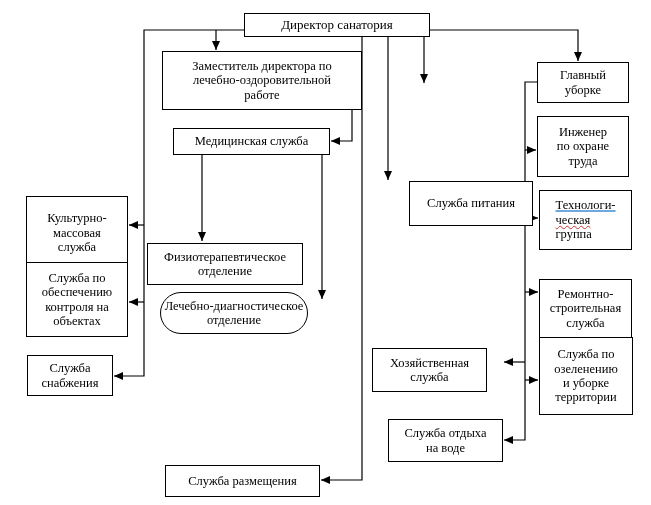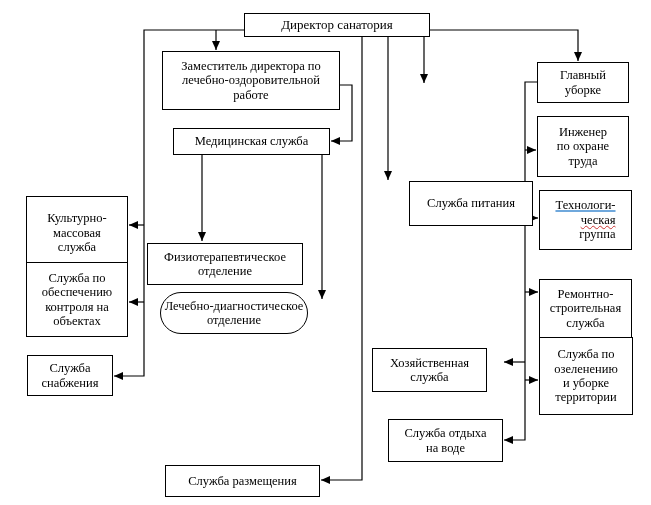--- a/index.html
+++ b/index.html
@@ -10,21 +10,21 @@
   }
   #edges{position:absolute;left:0;top:0;width:651px;height:505px;}
   .node{
     position:absolute;box-sizing:border-box;
     border:1.3px solid var(--box-border,#000);background:#fff;
     display:flex;align-items:center;justify-content:center;
     text-align:center;font-size:12.5px;line-height:1.15;padding:1px 2px;
   }
   .node span{white-space:pre-line;}
   .node.big{font-size:13px;}
-  .tech-lines{display:flex;flex-direction:column;align-items:flex-end;}
+  .tech-lines{display:flex;flex-direction:column;align-items:flex-start;}
   .u-blue{
     text-decoration:underline;
     text-decoration-color:var(--link-underline,#6fa8dc);
     text-decoration-thickness:2px;
   }
   .u-red{
     text-decoration:underline;
     text-decoration-style:wavy;
     text-decoration-color:var(--spellcheck-underline,#c93434);
     text-decoration-thickness:1px;
@@ -58,21 +58,21 @@
     <polyline points="525,218 538,218" marker-end="url(#arr)"></polyline>
     <polyline points="525,292 538,292" marker-end="url(#arr)"></polyline>
     <polyline points="525,362 504,362" marker-end="url(#arr)"></polyline>
     <polyline points="525,380 538,380" marker-end="url(#arr)"></polyline>
   </svg>
 
   <div class="node big" style="left:244px;top:13px;width:186px;height:24px;">
     <span>Директор санатория</span>
   </div>
 
-  <div class="node" style="left:162px;top:51px;width:178px;height:59px;">
+  <div class="node" style="left:162px;top:51px;width:200px;height:59px;">
     <span>Заместитель директора по
 лечебно-оздоровительной
 работе</span>
   </div>
 
   <div class="node" style="left:173px;top:128px;width:157px;height:27px;">
     <span>Медицинская служба</span>
   </div>
 
 

